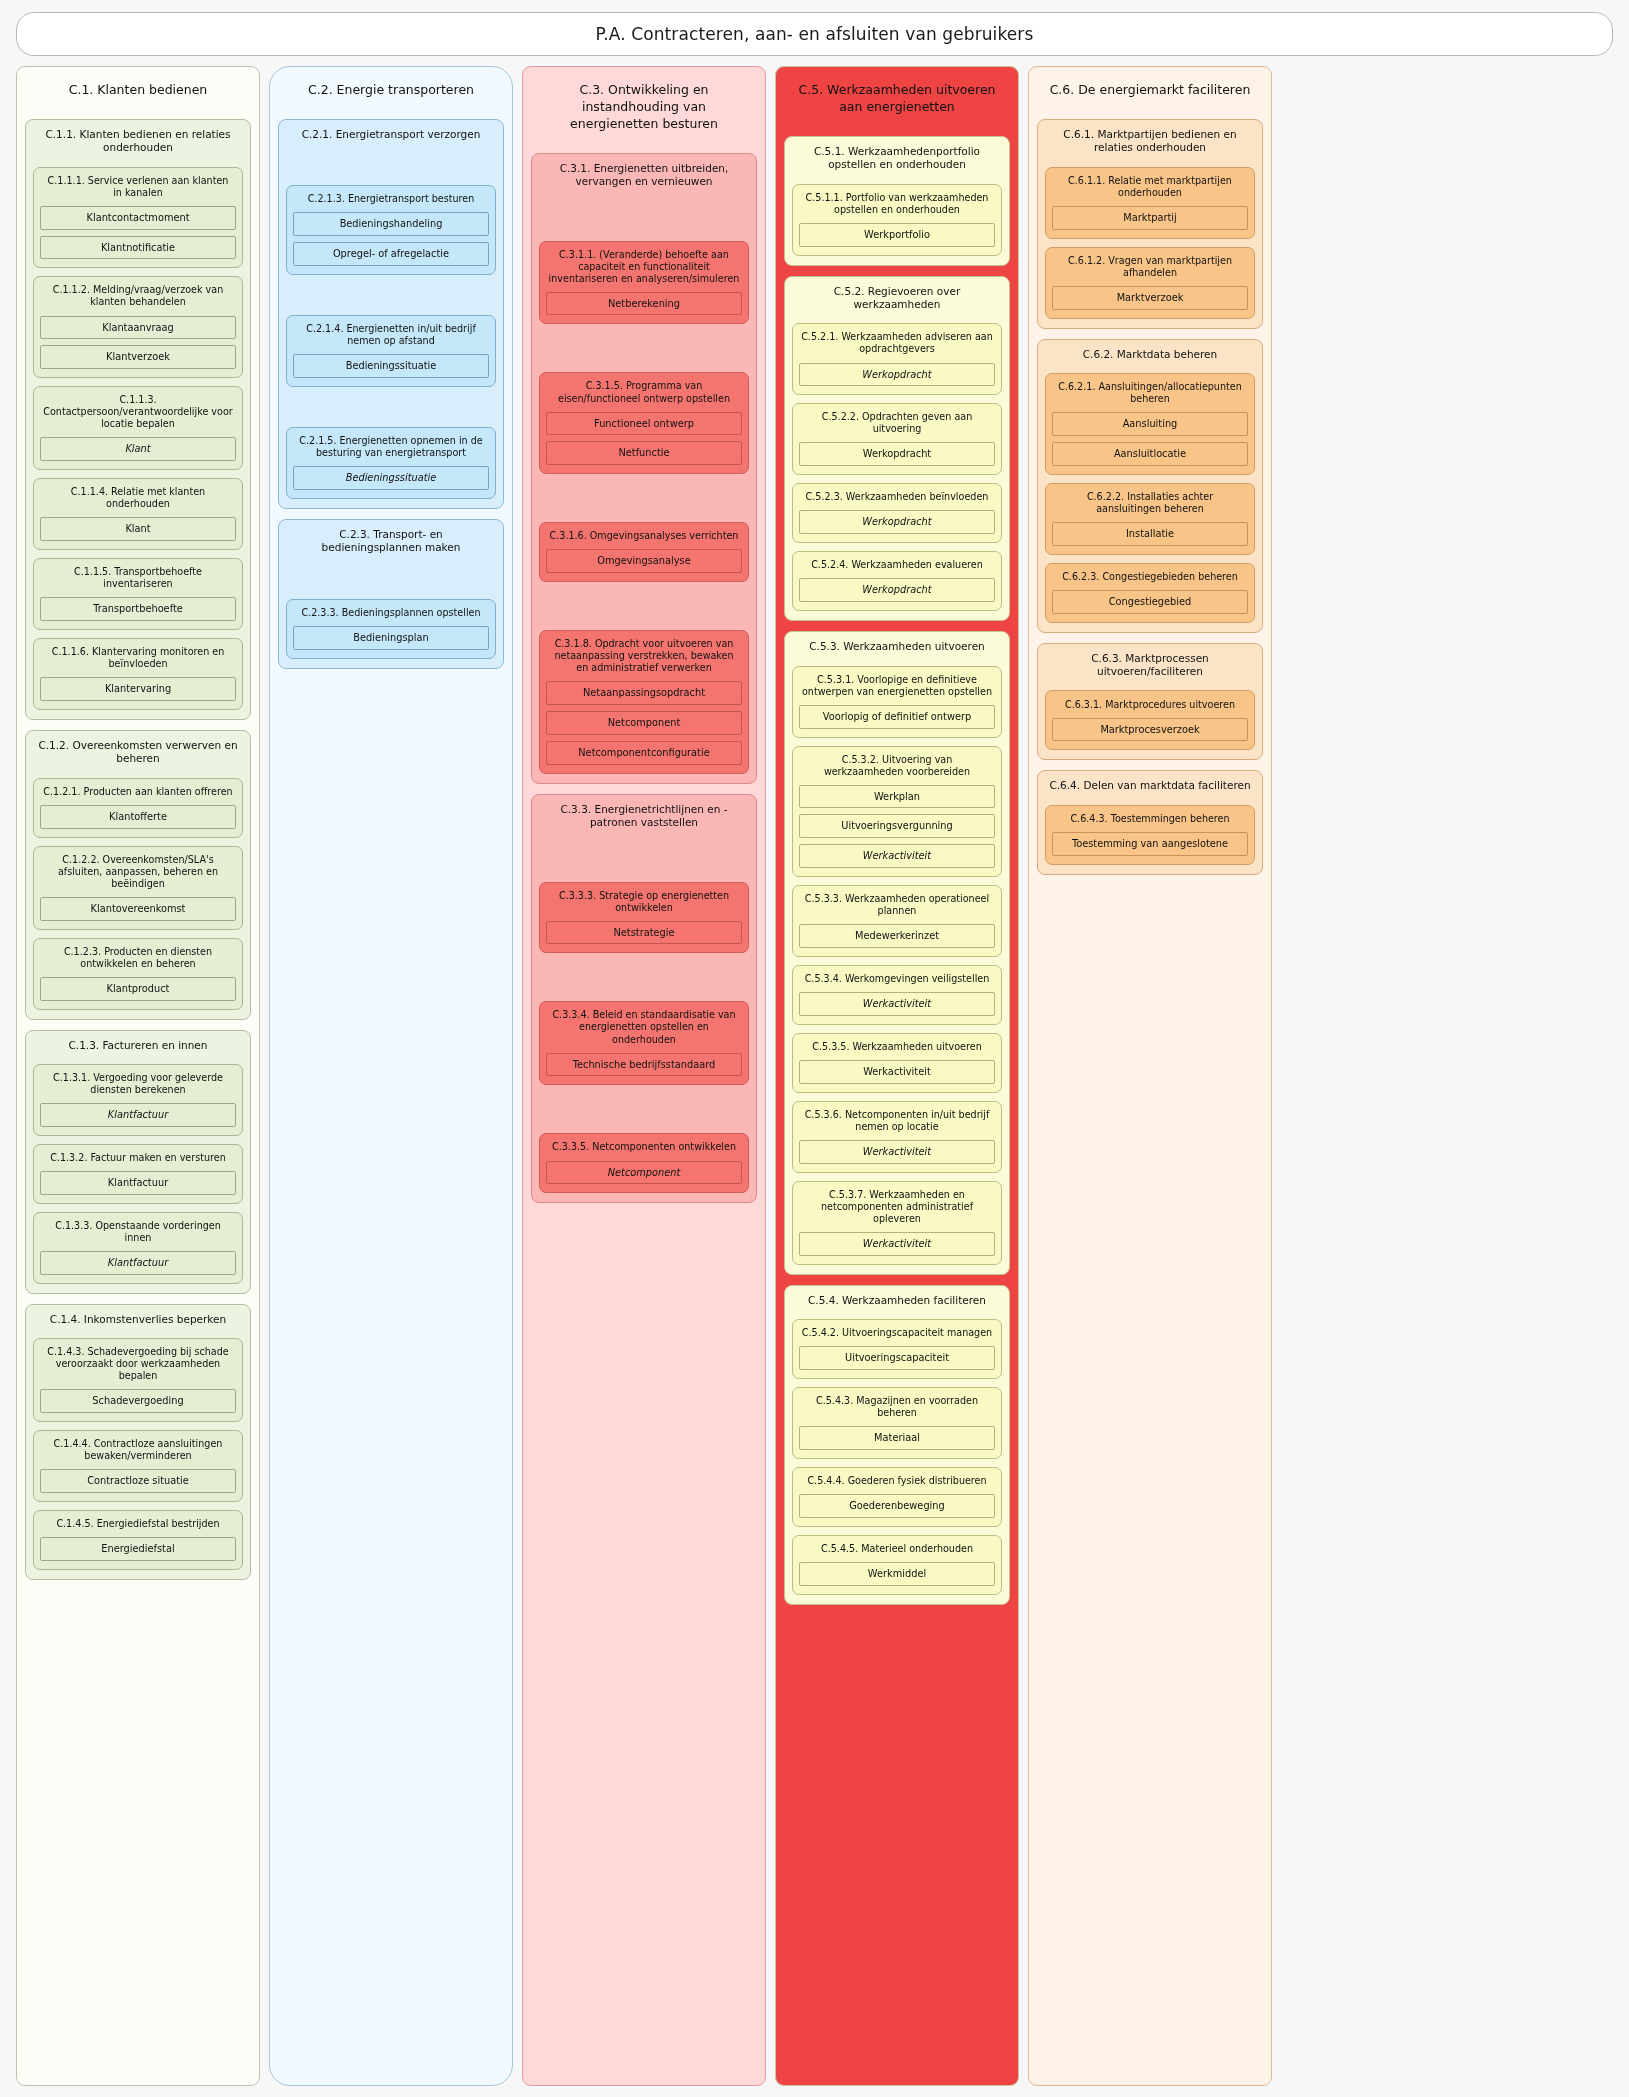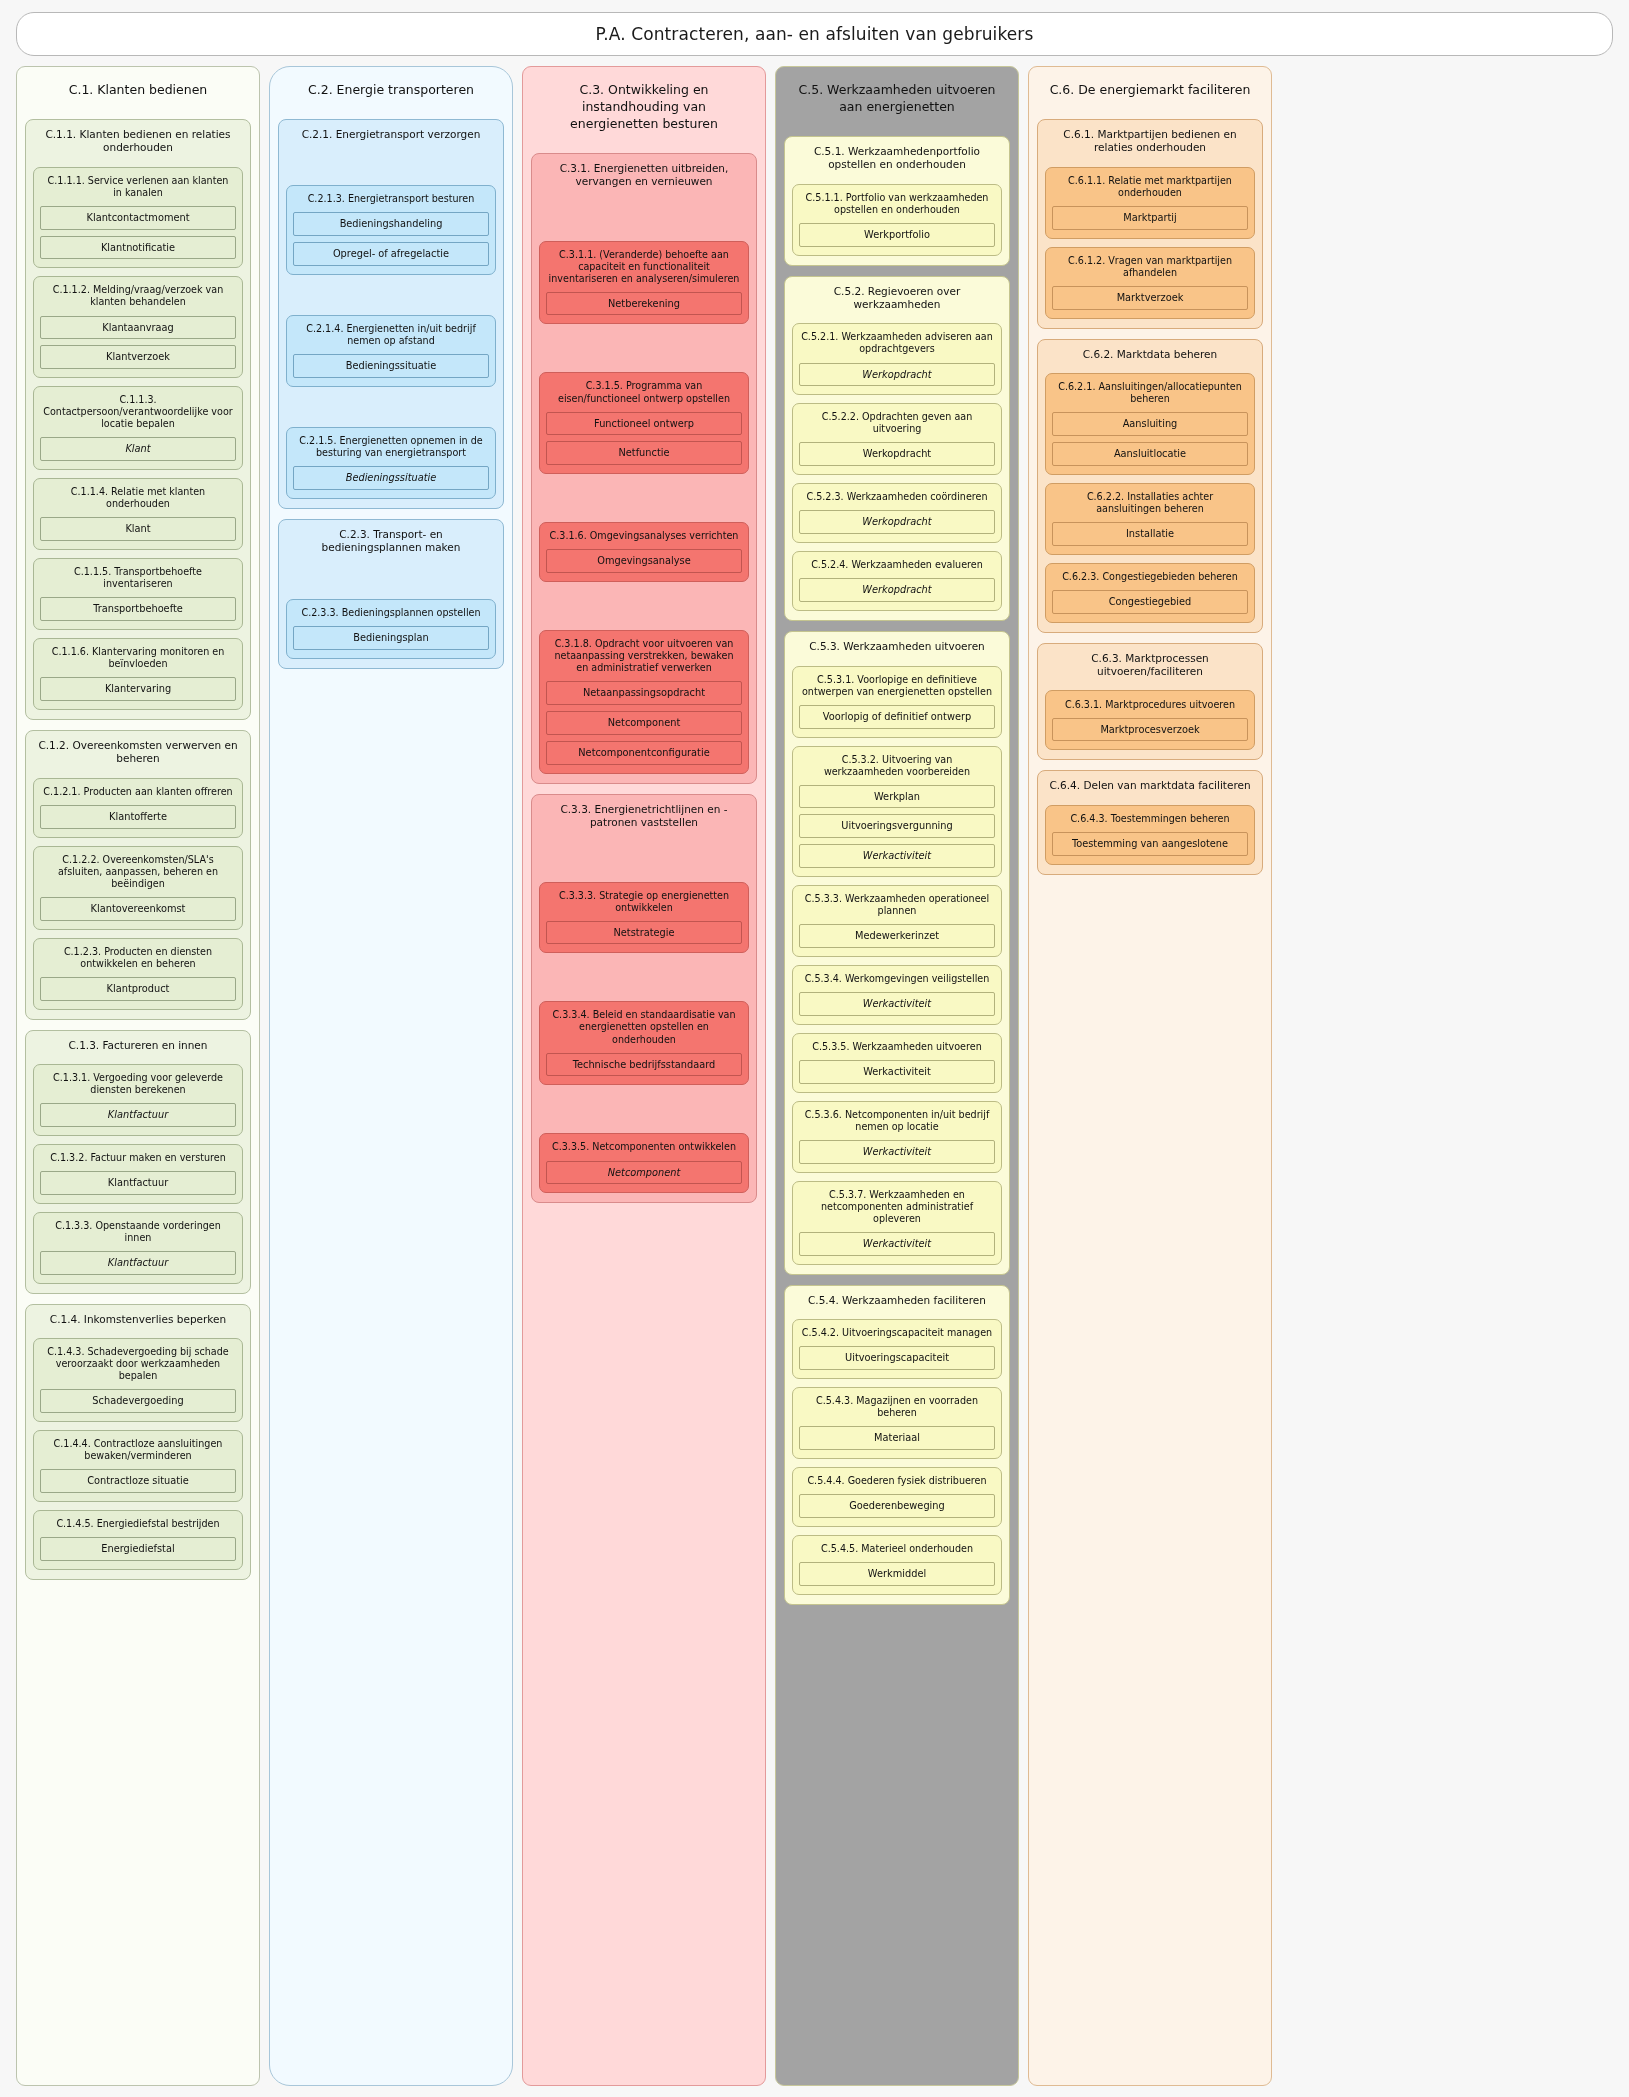--- a/index.html
+++ b/index.html
@@ -44,21 +44,21 @@
     border: 1px solid #b9b9b9;
     padding: 10px 8px 12px 8px;
     display: flex;
     flex-direction: column;
     gap: 10px;
     min-height: 2020px;
   }
   .col-1 { width: 244px; background: #fbfdf6; border-color: #bcc4ae; }
   .col-2 { width: 244px; background: #f2faff; border-color: #a8c6d9; border-radius: 21px; }
   .col-3 { width: 244px; background: #ffd9d9; border-color: #e39a9a; }
-  .col-5 { width: 244px; background: #a3a3a3; border-color: #c7c79a; }
+  .col-5 { width: 244px; background: #ef4444; border-color: #c7c79a; }
   .col-6 { width: 244px; background: #fdf3e8; border-color: #dfbb93; }
 
   .col > .col-title {
     text-align: center;
     font-size: 12.5px;
     color: #111;
     padding: 5px 6px 10px 6px;
     line-height: 1.35;
   }
 
@@ -304,21 +304,21 @@
           <div class="grp-title">C.5.2. Regievoeren over werkzaamheden</div>
           <div class="sub">
             <div class="sub-title">C.5.2.1. Werkzaamheden adviseren aan opdrachtgevers</div>
             <div class="obj italic">Werkopdracht</div>
           </div>
           <div class="sub">
             <div class="sub-title">C.5.2.2. Opdrachten geven aan uitvoering</div>
             <div class="obj">Werkopdracht</div>
           </div>
           <div class="sub">
-            <div class="sub-title">C.5.2.3. Werkzaamheden coördineren</div>
+            <div class="sub-title">C.5.2.3. Werkzaamheden beïnvloeden</div>
             <div class="obj italic">Werkopdracht</div>
           </div>
           <div class="sub">
             <div class="sub-title">C.5.2.4. Werkzaamheden evalueren</div>
             <div class="obj italic">Werkopdracht</div>
           </div>
         </div>
         <div class="grp">
           <div class="grp-title">C.5.3. Werkzaamheden uitvoeren</div>
           <div class="sub">

